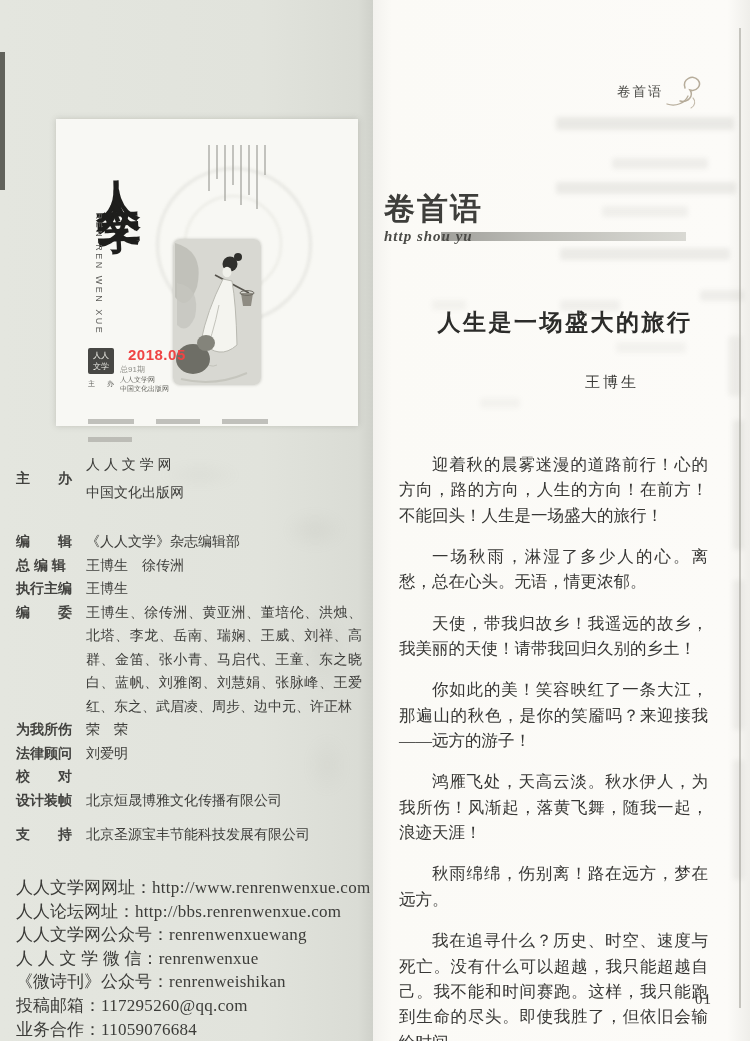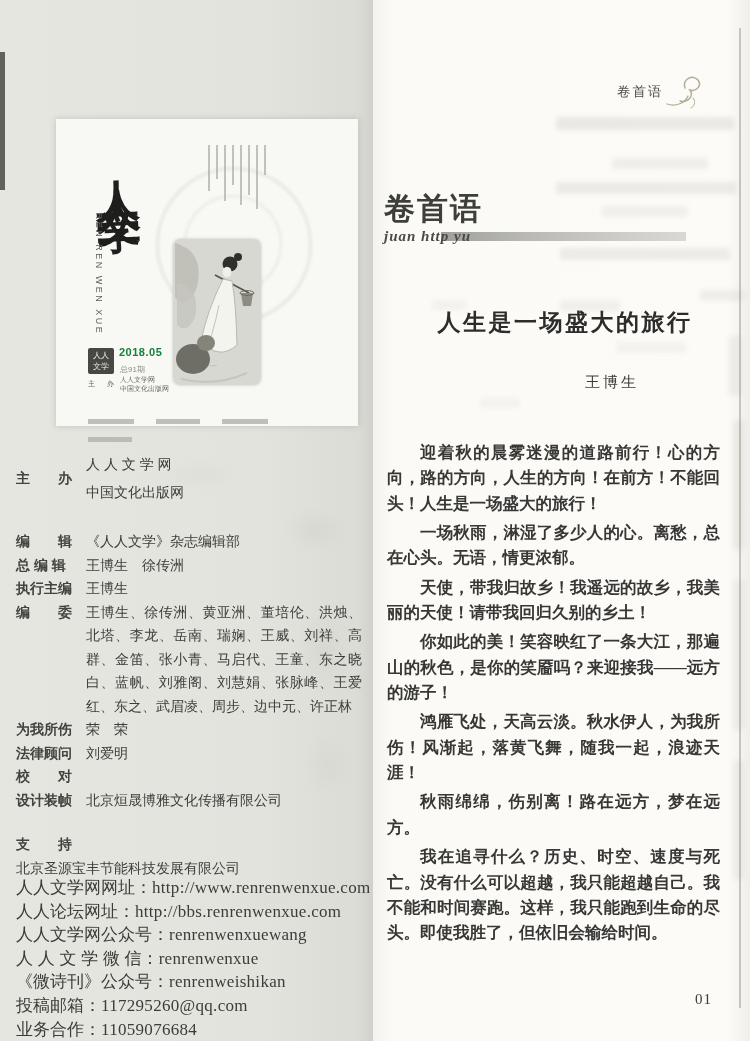--- a/index.html
+++ b/index.html
@@ -27,21 +27,21 @@
     letter-spacing:10px;transform:rotate(-3deg);line-height:1;}
   .latin-v{position:absolute;left:-42px;top:150px;width:170px;text-align:center;
     transform:rotate(90deg);font-size:9px;letter-spacing:2.5px;color:#5b5b57;}
   .toc{position:absolute;left:152px;top:26px;width:120px;height:70px;}
   .toc span{display:inline-block;width:2px;background:#9e9e98;opacity:.6;margin-right:6px;vertical-align:top;}
   .painting{position:absolute;left:117px;top:120px;width:88px;height:146px;border-radius:7px;overflow:hidden;
     box-shadow:0 0 3px rgba(80,80,70,.3);}
   .seal{position:absolute;left:32px;top:229px;width:26px;height:26px;background:#474744;border-radius:2px;
     color:#efefe9;font-size:8px;line-height:11px;text-align:center;padding-top:2px;box-sizing:border-box;
     font-family:"DejaVu Serif",serif;}
-  .issue-date{position:absolute;left:63px;top:227px;font-size:11px;font-weight:700;color:#15803d;letter-spacing:.5px;}
+  .issue-date{position:absolute;left:72px;top:227px;font-size:15px;font-weight:700;color:#ef4444;letter-spacing:.5px;}
   .issue-no{position:absolute;left:64px;top:245px;font-size:8px;color:#8e8e88;}
   .org-label{position:absolute;left:32px;top:260px;font-size:7px;color:#5d5d58;letter-spacing:5px;}
   .org-lines{position:absolute;left:64px;top:256px;font-size:7px;line-height:9px;color:#6a6a64;}
   .slogans{position:absolute;left:32px;top:291px;width:260px;}
   .slogans span{display:inline-block;height:5px;background:#b3b3ad;filter:blur(.7px);margin-right:22px;opacity:.8;}
   
   .masthead{position:absolute;left:16px;top:450px;width:348px;color:#3d3d3a;font-size:14px;}
   .mrow{display:flex;line-height:23.5px;}
   .mlabel{width:60px;min-width:60px;margin-right:10px;font-weight:600;color:#434340;white-space:nowrap;}
   .mval{width:276px;text-align:justify;}
@@ -56,21 +56,21 @@
     font-family:"Liberation Serif",serif;font-weight:600;color:#4a4a46;letter-spacing:1px;}
   .sec-bar{position:absolute;left:441px;top:232px;width:245px;height:9px;
     background:linear-gradient(90deg,#90908b 0%,#aeaea8 35%,#c6c6c0 75%,#d3d3cd 100%);opacity:.85;}
   .essay-title{position:absolute;left:400px;top:307px;width:330px;text-align:center;
     font-size:23px;font-weight:700;letter-spacing:2.5px;color:#2c2c2a;font-family:"Liberation Serif",serif;}
   .essay-author{position:absolute;left:585px;top:373px;font-size:15px;letter-spacing:3px;color:#3a3a37;
     font-family:"Liberation Serif",serif;}
   .essay{position:absolute;left:383px;top:436px;width:341px;
     font-family:"Liberation Serif",serif;font-size:16.5px;line-height:25.35px;
     color:#373735;text-align:justify;}
-  .essay p{margin:4px;text-indent:2em;font-weight:bold;}
+  .essay p{margin:16px;text-indent:2em;}
   .pageno{position:absolute;left:695px;top:991px;font-size:15px;letter-spacing:1px;color:#3b3b38;
     font-family:"Liberation Serif",serif;}
 </style>
 </head>
 <body>
 
 <div id="scan">
 
   <div class="page-left">
     <div class="edge-sliver"></div>
@@ -159,21 +159,21 @@
         <div class="mlabel">法律顾问</div>
         <div class="mval">刘爱明</div>
       </div>
       <div class="mrow">
         <div class="mlabel">校　　对</div>
       </div>
       <div class="mrow">
         <div class="mlabel">设计装帧</div>
         <div class="mval">北京烜晟博雅文化传播有限公司</div>
       </div>
-      <div class="mrow" style="margin-top:21px;flex-direction:column;">
+      <div class="mrow" style="margin-top:11px;">
         <div class="mlabel">支　　持</div>
         <div class="mval">北京圣源宝丰节能科技发展有限公司</div>
       </div>
     </div>
 
     <div class="contacts">
       <div class="cl"><span>人人文学网网址：</span><span class="cv">http://www.renrenwenxue.com</span></div>
       <div class="cl"><span>人人论坛网址：</span><span class="cv">http://bbs.renrenwenxue.com</span></div>
       <div class="cl"><span>人人文学网公众号：</span><span class="cv">renrenwenxuewang</span></div>
       <div class="cl"><span>人 人 文 学 微 信：</span><span class="cv">renrenwenxue</span></div>
@@ -204,21 +204,21 @@
 
   <div class="runhead">卷首语</div>
   <svg class="cloud" width="50" height="44" viewBox="0 0 50 44">
     <path d="M28 20 c-3-9 8-14 13-8 c4 5-1 12-8 10 c4 6-2 13-10 11" fill="none" stroke="#b6ac9a" stroke-width="1.5" stroke-linecap="round"></path>
     <path d="M10 36 c9 3 18-1 21-8" fill="none" stroke="#b6ac9a" stroke-width="1.3" stroke-linecap="round"></path>
     <path d="M36 30 c3 3 2 8-2 10" fill="none" stroke="#c4bbac" stroke-width="1.1" stroke-linecap="round"></path>
   </svg>
 
   <div class="sec-title">卷首语</div>
   <div class="sec-bar"></div>
-  <div class="sec-pinyin">juan http yu</div>
+  <div class="sec-pinyin">http shou yu</div>
 
   <div class="essay-title">人生是一场盛大的旅行</div>
   <div class="essay-author">王博生</div>
   <div class="essay">
     <p>迎着秋的晨雾迷漫的道路前行！心的方向，路的方向，人生的方向！在前方！不能回头！人生是一场盛大的旅行！</p>
     <p>一场秋雨，淋湿了多少人的心。离愁，总在心头。无语，情更浓郁。</p>
     <p>天使，带我归故乡！我遥远的故乡，我美丽的天使！请带我回归久别的乡土！</p>
     <p>你如此的美！笑容映红了一条大江，那遍山的秋色，是你的笑靥吗？来迎接我——远方的游子！</p>
     <p>鸿雁飞处，天高云淡。秋水伊人，为我所伤！风渐起，落黄飞舞，随我一起，浪迹天涯！</p>
     <p>秋雨绵绵，伤别离！路在远方，梦在远方。</p>

